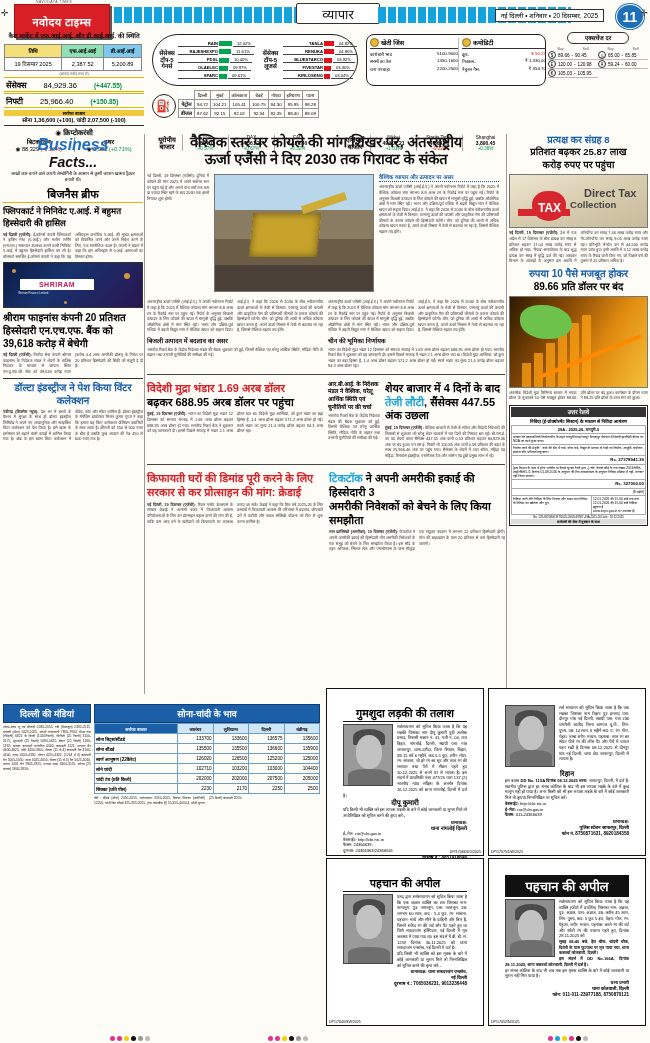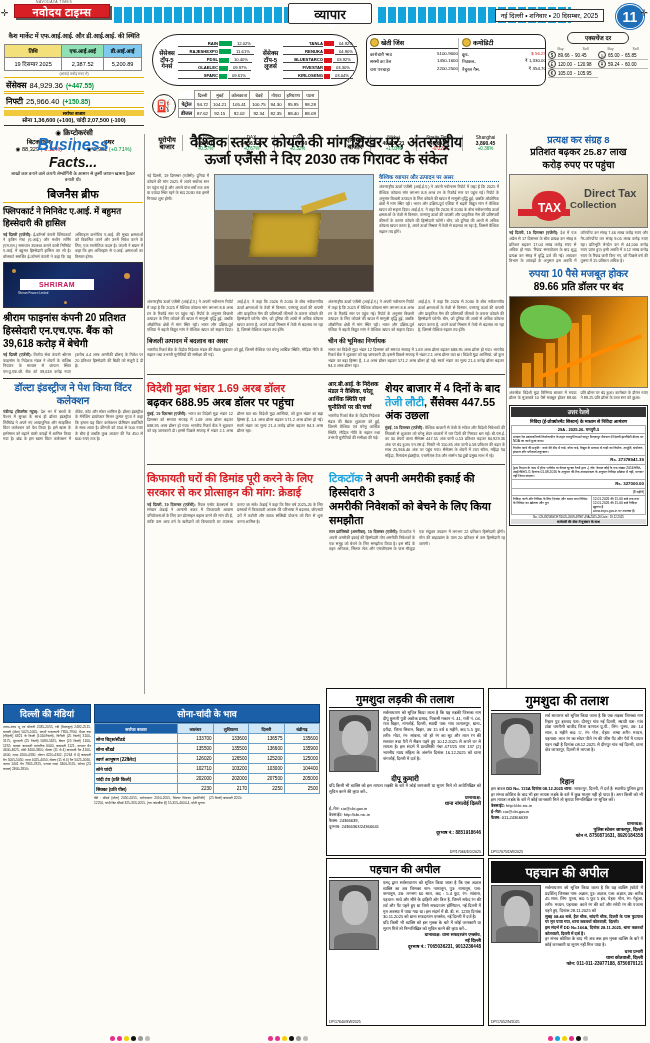--- a/index.html
+++ b/index.html
@@ -18,45 +18,45 @@
 
   
   .masthead {
     position: absolute; left: 0; top: 0; width: 650px; height: 30px;
     display: flex; align-items: center;
   }
   .crop-mark-l { position: absolute; left: 1px; top: 8px; font-size: 9px; color: #333; }
   .crop-mark-r { position: absolute; right: 2px; top: 8px; font-size: 9px; color: #333; }
   .logo-box {
     position: absolute; left: 14px; top: 4px;
-    width: 96px; height: 14px;
+    width: 96px; height: 34px;
     background: #d81f26;
     border: 1px solid #a31218;
     display: flex; align-items: center; justify-content: center;
     color: #fff; font-weight: bold; font-size: 11px;
     letter-spacing: .4px;
     box-shadow: 2px 2px 0 #5a5a5a;
   }
   .logo-tag {
     position: absolute; left: 36px; top: 0px;
     font-size: 3.4px; color: #555; letter-spacing: .5px;
   }
   .blue-bar-l {
     position: absolute; left: 114px; top: 7px; width: 193px; height: 16px;
     background: repeating-linear-gradient(90deg, #13a3dd 0 8px, #ffffff 8px 10px);
   }
   .blue-bar-r {
     position: absolute; left: 378px; top: 7px; width: 193px; height: 16px;
     background: repeating-linear-gradient(90deg, #13a3dd 0 8px, #ffffff 8px 10px);
   }
   .section-title {
-    position: absolute; left: 288px; top: 3px; width: 84px; height: 21px;
+    position: absolute; left: 296px; top: 3px; width: 84px; height: 21px;
     background: #fff; border: 1.2px solid #333; border-radius: 2px;
     display: flex; align-items: center; justify-content: center;
-    font-size: 13px; font-weight: bold; color: #111;
+    font-size: 13px; font-weight: normal; color: #111;
   }
   .section-title:after {
     content: ""; position: absolute; left: 38px; top: 20px;
     border-left: 5px solid transparent; border-right: 5px solid transparent;
     border-top: 6px solid #fff;
   }
   .dateline {
     position: absolute; right: 46px; top: 9px;
     border: 1px solid #333; padding: 1px 5px;
     font-size: 6.5px; background:#fff; white-space: nowrap;
@@ -85,21 +85,21 @@
   }
   .fii-table th:nth-child(1) { background: #f3e07a; }
   .fii-table th:nth-child(2) { background: #8fe0b4; }
   .fii-table th:nth-child(3) { background: #7fc8ee; }
   .fii-table td {
     border: .5px solid #888; padding: 2px 1px; text-align: center; font-size: 5.6px;
     background: #fff;
   }
   .fii-note { font-size: 3.6px; text-align: center; color: #555; }
   .idx-row {
-    display: flex; align-items: baseline; gap: 3px;
+    display: flex; align-items: baseline; gap: 17px;
     border-top: .6px solid #e2b400; border-bottom: .6px solid #e2b400;
     padding: 1px 2px; margin-top: 1px;
   }
   .idx-name { font-weight: bold; font-size: 8px; }
   .idx-val { font-size: 7.5px; }
   .idx-chg { font-size: 6.5px; color: #00913f; font-weight: bold; }
   .bullion-hd {
     background: #f0c93c; text-align: center; font-size: 4.6px; font-weight: bold;
     margin-top: 2px;
   }
@@ -304,21 +304,21 @@
   .tender-hd {
     background: #333; color: #fff; text-align: center; font-size: 6px;
     font-weight: bold; padding: 1px 0;
   }
   .tender-sub { text-align: center; font-size: 4.6px; font-weight: bold; padding: 1px 0; }
   .tender-tbl { width: 100%; border-collapse: collapse; font-size: 3.3px; }
   .tender-tbl td { border: .4px solid #aaa; padding: 1px; vertical-align: top; line-height: 1.25; }
   .tender-amt { text-align: right; font-weight: bold; font-size: 4.4px; }
 
   
-  .ad-box { border: 1.4px solid #111; background: #fff; padding: 2px; position: relative; }
+  .ad-box { border: 1.4px solid #111; background: #fff; padding: 16px; position: relative; }
   .ad-hd {
     text-align: center; font-weight: bold; border-bottom: 1.2px solid #111;
     padding-bottom: 1px; margin-bottom: 2px;
   }
   .ad-hd.h1 { font-size: 11px; }
   .ad-hd.h2 { font-size: 13px; }
   .ad-hd.hblk { background: #111; color: #fff; font-size: 13px; border: none; padding: 2px 0; }
   .mug {
     width: 50px; height: 62px; background: #9a9a9a; float: left;
     margin: 0 4px 2px 0; border: .5px solid #444; position: relative; overflow: hidden;
@@ -891,21 +891,20 @@
       <span>फैक्स:</span> <span>24366639,</span><br>
       <span>दूरभाष:</span> <span>24366363/24366641</span>
     </div>
     <div class="ad-right ad-phone">
       <span>दूरभाष नं.:</span> <span>8851918646</span>
     </div>
     <div class="ad-code" style="position:absolute;right:2px;bottom:1px">DP/17066/DD/2025</div>
   </div>
 
   <div class="ad-box" style="position:absolute; left:488px; top:688px; width:158px; height:168px;">
-    <div class="ad-hd h2">गुमशुदा की तलाश</div>
     <div class="mug m2">
       <div class="hair"></div>
       <div class="face"></div>
       <div class="body"></div>
     </div>
     <div class="ad-txt">सर्व साधारण को सूचित किया जाता है कि एक लड़का जिसका नाम रिहान पुत्र इरशाद पता: दीनपुर गांव नई दिल्ली, स्थायी पता: गांव टांडा चमरौली बाजीद जिला बागपत यू.पी., लिंग: पुरुष, उम्र: 14 साल, 6 महीने कद: 5', रंग: गोरा, चेहरा: लम्बा शरीर: मध्यम, पहनावा: लाल रंग का स्वेटर पीले रंग की जींस पैंट और पैरों में चप्पल पहन रखी है दिनांक 08.12.2025 से दीनपुर गांव नई दिल्ली, थाना क्षेत्र जाफरपुर, दिल्ली से लापता है।</div>
     <div class="mug-cap">रिहान</div>
     <div class="ad-txt">
       <span>इस बाबत</span> <b>DD No. 115A दिनांक 08.12.2025</b>
       <b>थाना:</b> <span>जाफरपुर, दिल्ली, में दर्ज है: स्थानीय पुलिस द्वारा हर संभव कोशिश के बाद भी इस लापता लड़के के बारे में कुछ मालूम नहीं हो पाया है। अगर किसी को भी इस लापता लड़के के बारे में कोई जानकारी मिले तो कृपया निम्नलिखित पर सूचित करें।</span>

